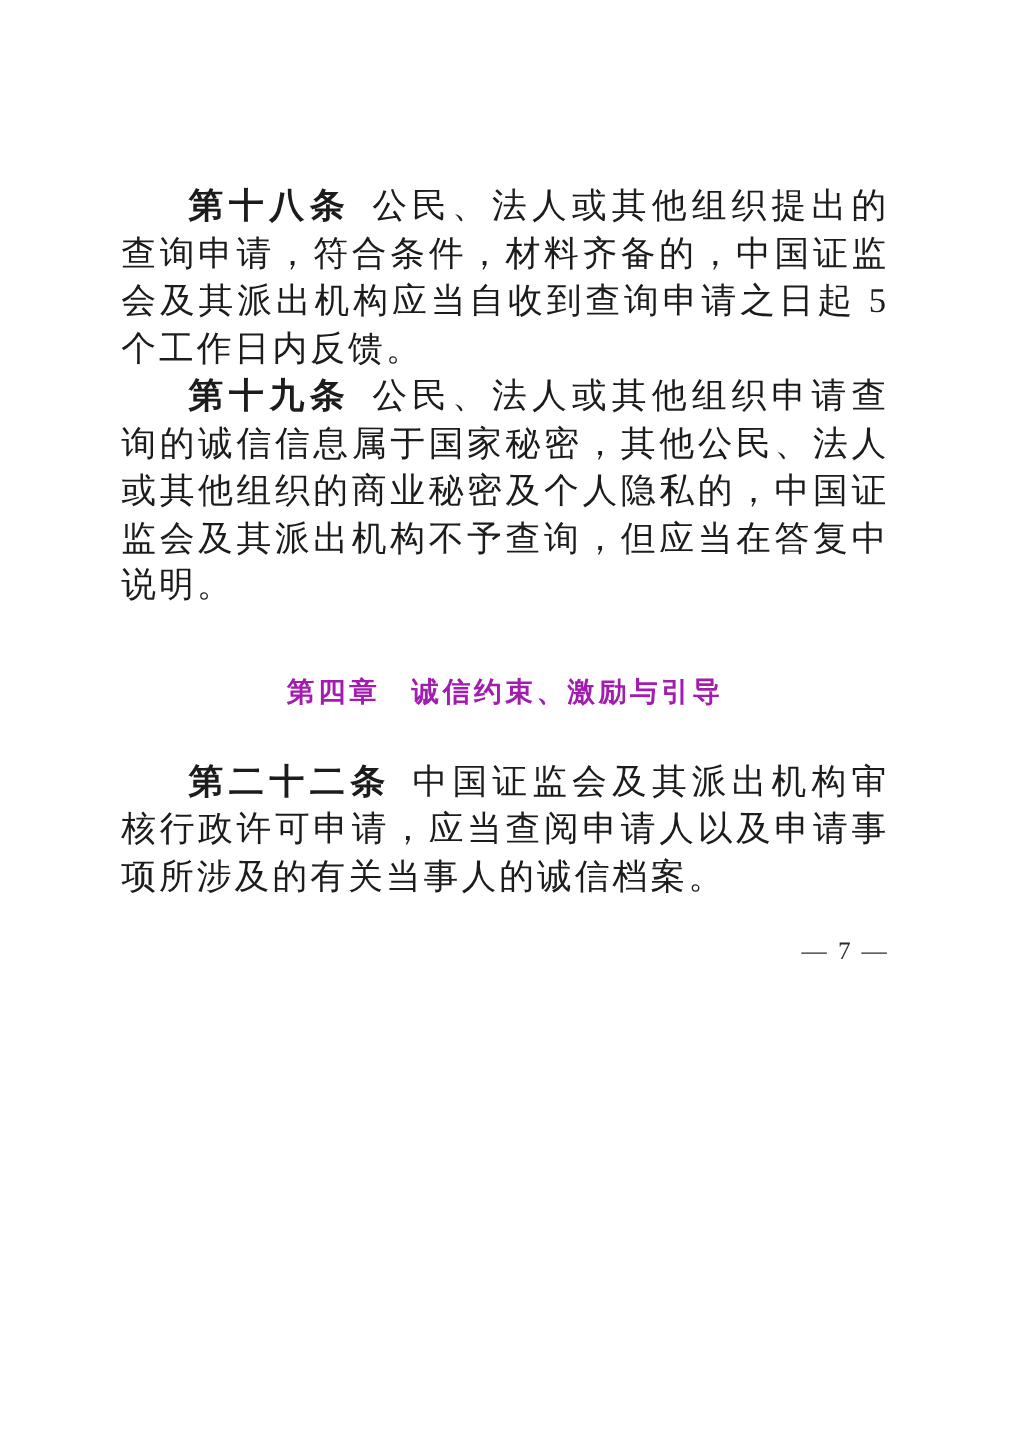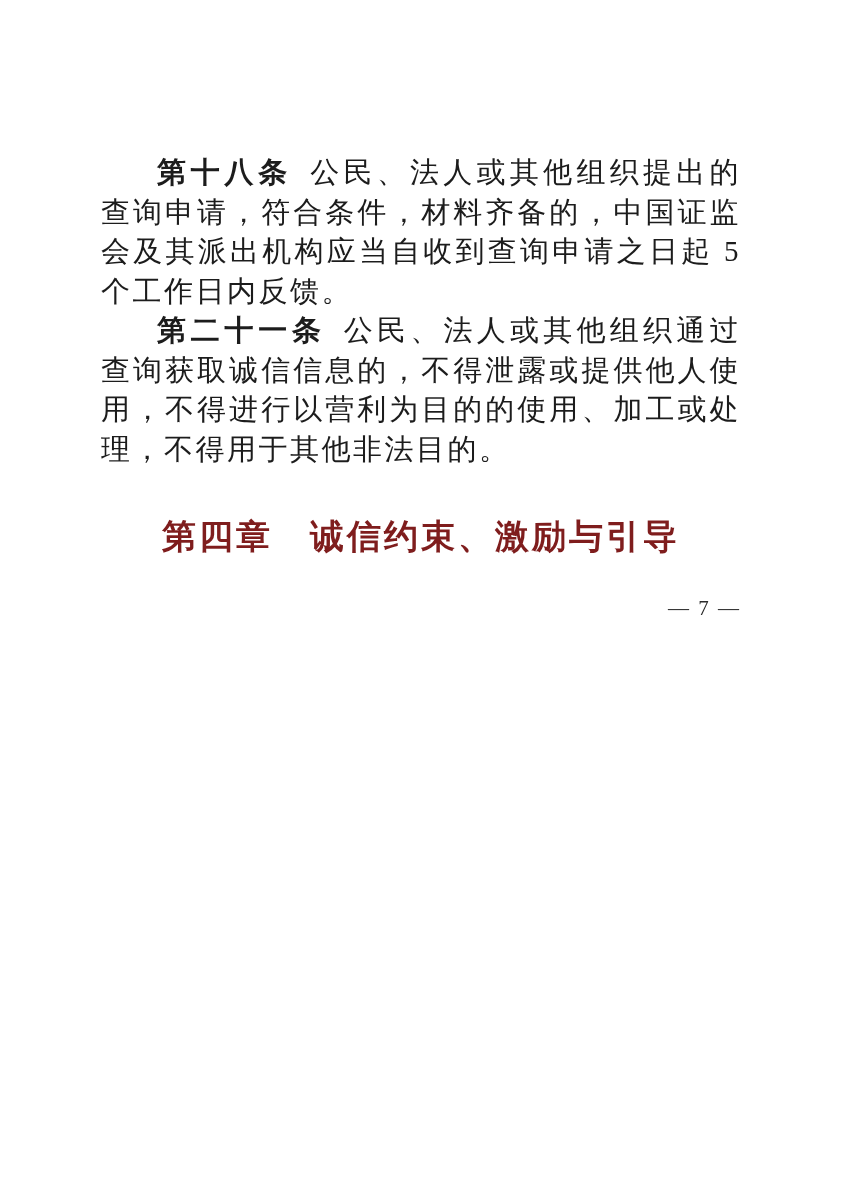--- a/index.html
+++ b/index.html
@@ -36,46 +36,47 @@
     letter-spacing: 3px;
     margin-right: 18px;
   }
   .term:empty {
     margin-right: 0;
   }
   .chapter-heading {
     margin: 47px 0 37px 0;
     font-family: "Liberation Sans", "DejaVu Sans", sans-serif;
     font-weight: 700;
-    font-size: 34px;
+    font-size: 23px;
     line-height: 40px;
     letter-spacing: 3px;
     text-align: center;
     text-indent: 0;
-    color: #7f1d1d;
+    color: #a21caf;
   }
   .page-number {
     margin-top: 26px;
     font-size: 21px;
     line-height: 30px;
     letter-spacing: 2px;
     text-align: right;
     color: #2a2a2a;
   }
 </style>
 </head>
 <body>
 
 <div class="page">
 
   <p class="para"><b class="term">第十八条</b><span>公民、法人或其他组织提出的查询申请，符合条件，材料齐备的，中国证监会及其派出机构应当自收到查询申请之日起 5 个工作日内反馈。</span></p>
 
+  <p class="para"><b class="term">第十九条</b><span>公民、法人或其他组织申请查询的诚信信息属于国家秘密，其他公民、法人或其他组织的商业秘密及个人隐私的，中国证监会及其派出机构不予查询，但应当在答复中说明。</span></p>
 
 
 
-  <p class="para"><b class="term">第二十一条</b><span>公民、法人或其他组织通过查询获取诚信信息的，不得泄露或提供他人使用，不得进行以营利为目的的使用、加工或处理，不得用于其他非法目的。</span></p>
 
   <h2 class="chapter-heading">第四章　诚信约束、激励与引导</h2>
 
+  <p class="para"><b class="term">第二十二条</b><span>中国证监会及其派出机构审核行政许可申请，应当查阅申请人以及申请事项所涉及的有关当事人的诚信档案。</span></p>
 
   <div class="page-number">— 7 —</div>
 
 </div>
 
 </body></html>

